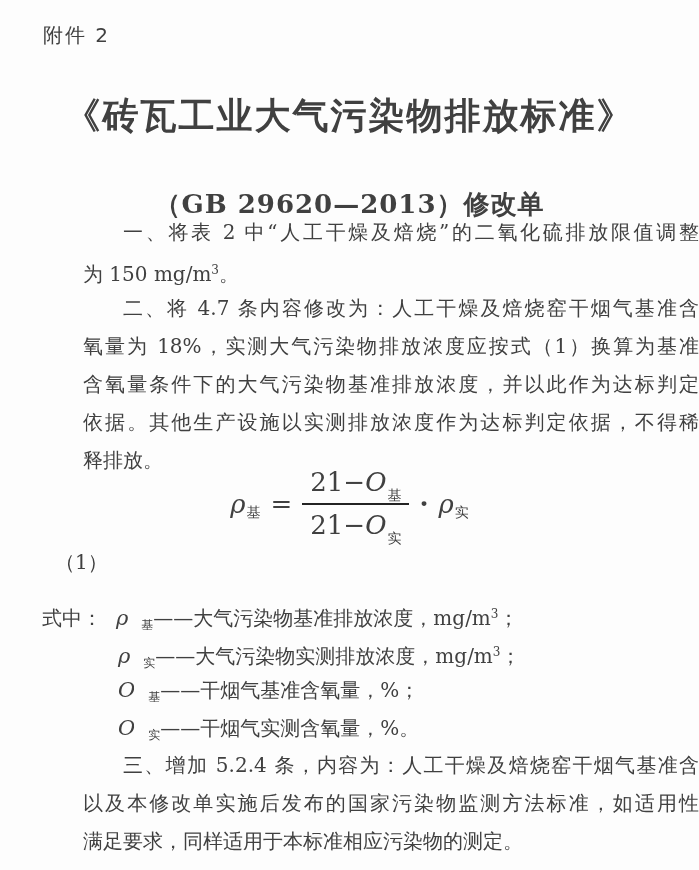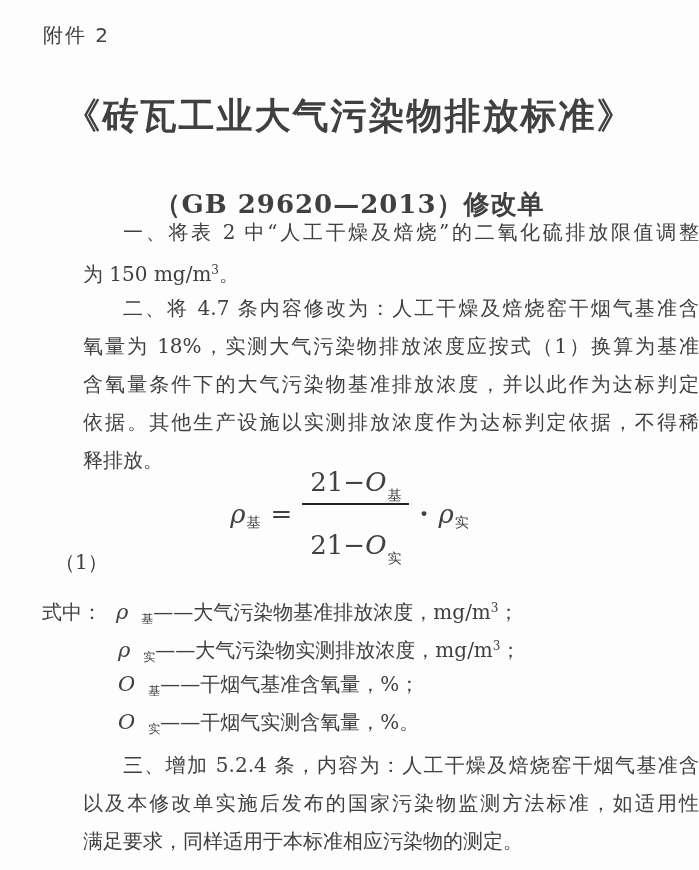--- a/index.html
+++ b/index.html
@@ -38,30 +38,30 @@
     display:flex; justify-content:center; align-items:center;
     font-size:26px;
   }
   .fsym { font-style:italic; }
   .fsub {
     font-size:14px; display:inline-block; transform:translateY(9px);
     margin-left:1px;
   }
   .feq  { margin:0 10px; }
   .fdot { margin:0 10px; font-weight:bold; }
-  .frac { display:inline-flex; flex-direction:column; align-items:center;gap:20px; }
+  .frac { display:inline-flex; flex-direction:column; align-items:center; }
   .frac .num { padding:0 8px 6px; border-bottom:2px solid #232323; }
   .frac .den { padding:6px 8px 0; }
   .frac .num,.frac .den { line-height:1.1; white-space:nowrap; }
 
   .eq-num { position:absolute; left:55px; top:549px; font-size:20px; }
 
   
   .defs { position:absolute; left:42px; top:589px; width:650px; font-size:20px; }
-  .def-line { height:38px; line-height:38px; white-space:nowrap; }
+  .def-line { height:38px; line-height:50px; white-space:nowrap; }
   .def-line.cont { padding-left:76px; }
   .dprefix { margin-right:14px; }
   .dsym { font-style:italic; font-size:21px; }
   .dsub { font-size:12px; display:inline-block; transform:translateY(4px); margin-left:13px; }
   .dsup { font-size:12px; vertical-align:7px; }
 </style>
 </head>
 <body>
 
 <div class="page">

